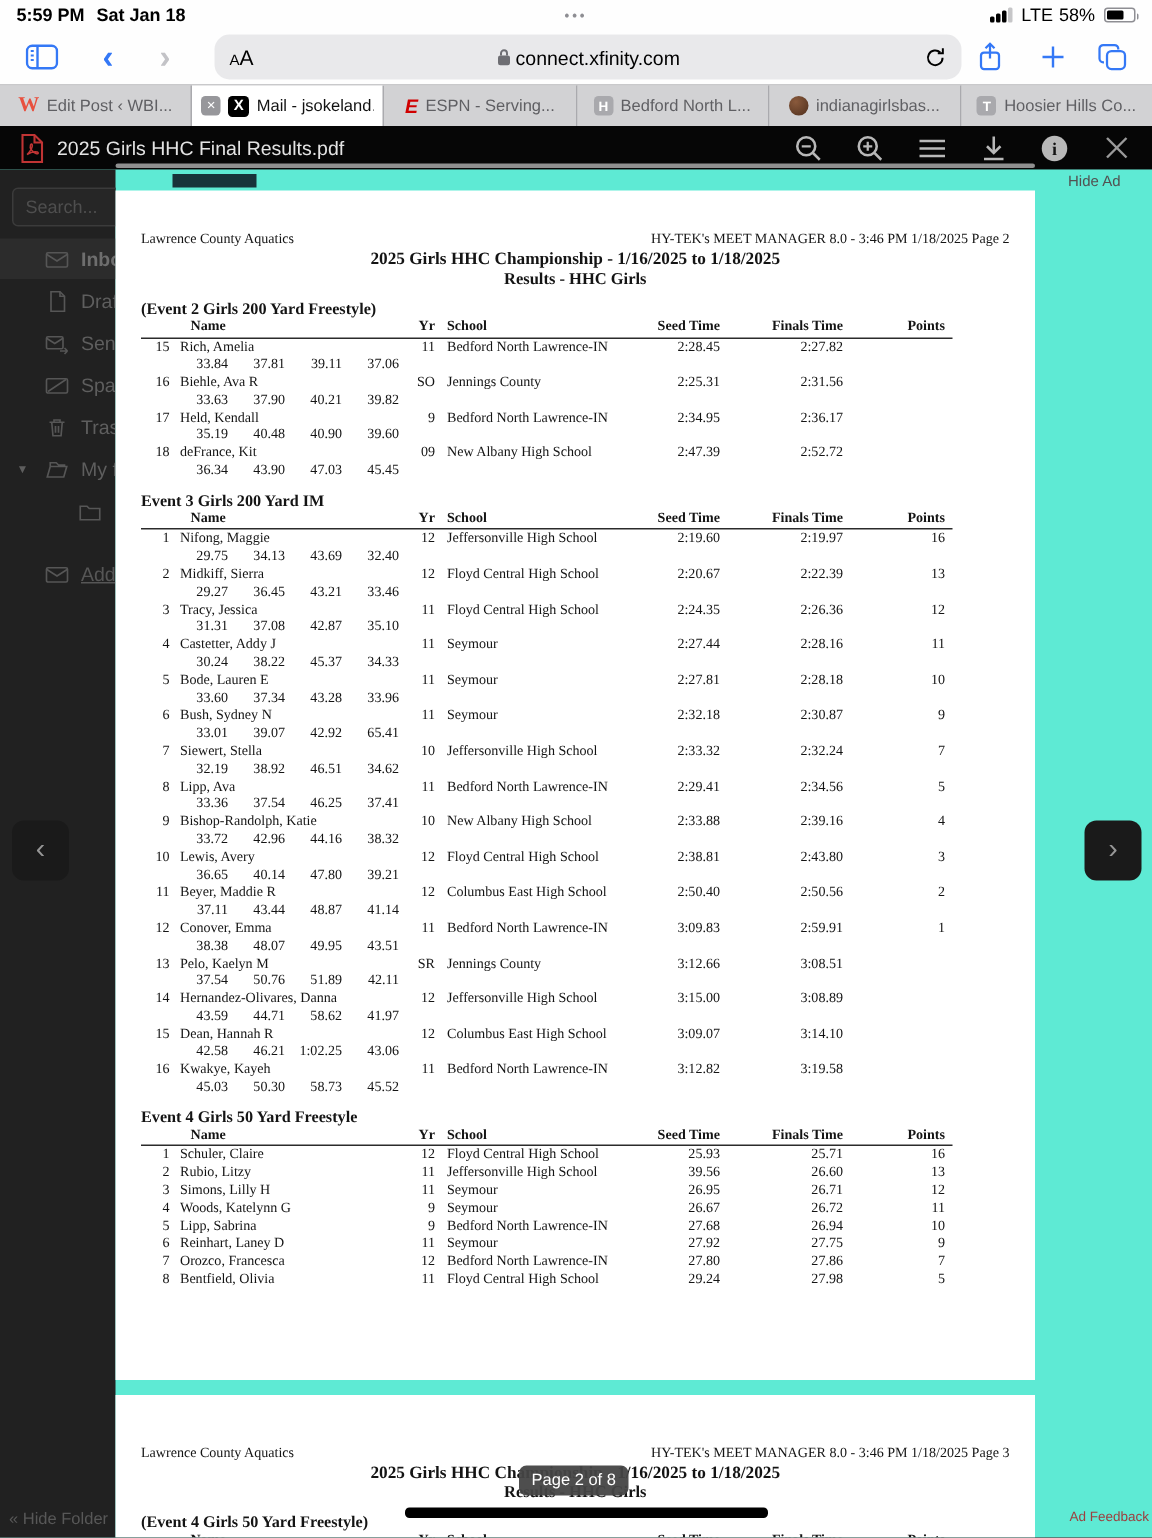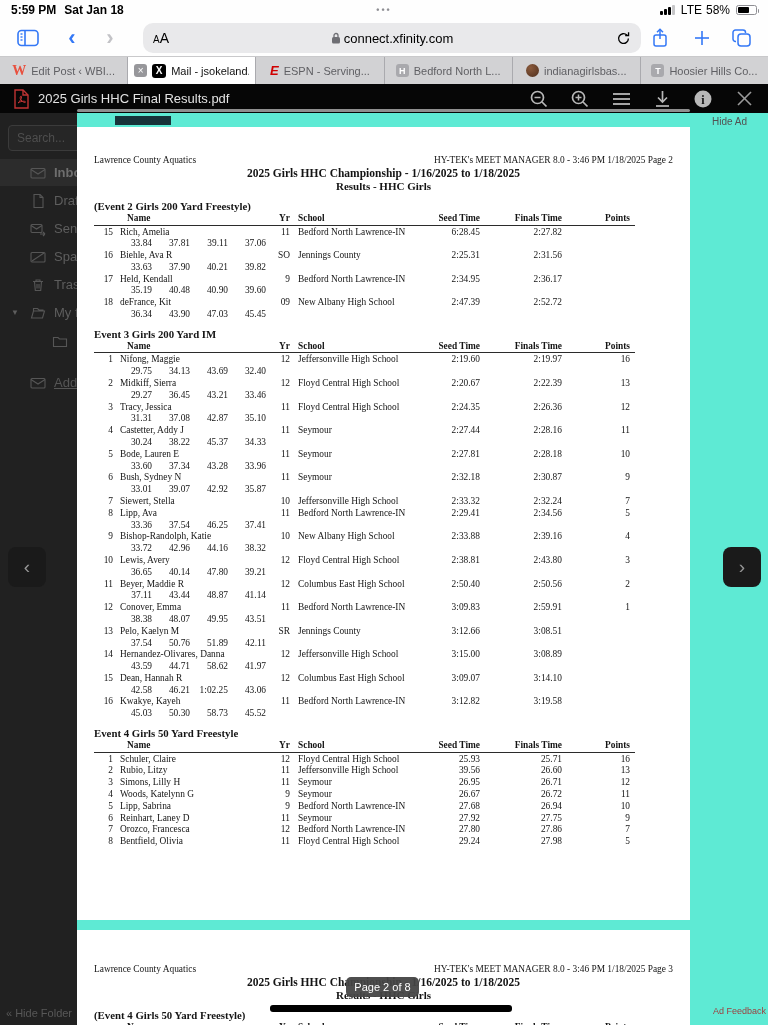--- a/index.html
+++ b/index.html
@@ -363,21 +363,21 @@
           <span class="c-school">School</span>
           <span class="c-seed">Seed Time</span>
           <span class="c-finals">Finals Time</span>
           <span class="c-points">Points</span>
         </div>
         <div class="trow">
           <span class="c-rank">15</span>
           <span class="c-name">Rich, Amelia</span>
           <span class="c-yr">11</span>
           <span class="c-school">Bedford North Lawrence-IN</span>
-          <span class="c-seed">6:28.45</span>
+          <span class="c-seed">2:28.45</span>
           <span class="c-finals">2:27.82</span>
         </div>
         <div class="trow">
           <span class="s1">33.84</span>
           <span class="s2">37.81</span>
           <span class="s3">39.11</span>
           <span class="s4">37.06</span>
         </div>
         <div class="trow">
           <span class="c-rank">16</span>
@@ -511,30 +511,36 @@
           <span class="c-yr">11</span>
           <span class="c-school">Seymour</span>
           <span class="c-seed">2:32.18</span>
           <span class="c-finals">2:30.87</span>
           <span class="c-points">9</span>
         </div>
         <div class="trow">
           <span class="s1">33.01</span>
           <span class="s2">39.07</span>
           <span class="s3">42.92</span>
-          <span class="s4">35.87</span>
+          <span class="s4">65.41</span>
         </div>
         <div class="trow">
           <span class="c-rank">7</span>
           <span class="c-name">Siewert, Stella</span>
           <span class="c-yr">10</span>
           <span class="c-school">Jeffersonville High School</span>
           <span class="c-seed">2:33.32</span>
           <span class="c-finals">2:32.24</span>
           <span class="c-points">7</span>
+        </div>
+        <div class="trow">
+          <span class="s1">32.19</span>
+          <span class="s2">38.92</span>
+          <span class="s3">46.51</span>
+          <span class="s4">34.62</span>
         </div>
         <div class="trow">
           <span class="c-rank">8</span>
           <span class="c-name">Lipp, Ava</span>
           <span class="c-yr">11</span>
           <span class="c-school">Bedford North Lawrence-IN</span>
           <span class="c-seed">2:29.41</span>
           <span class="c-finals">2:34.56</span>
           <span class="c-points">5</span>
         </div>

